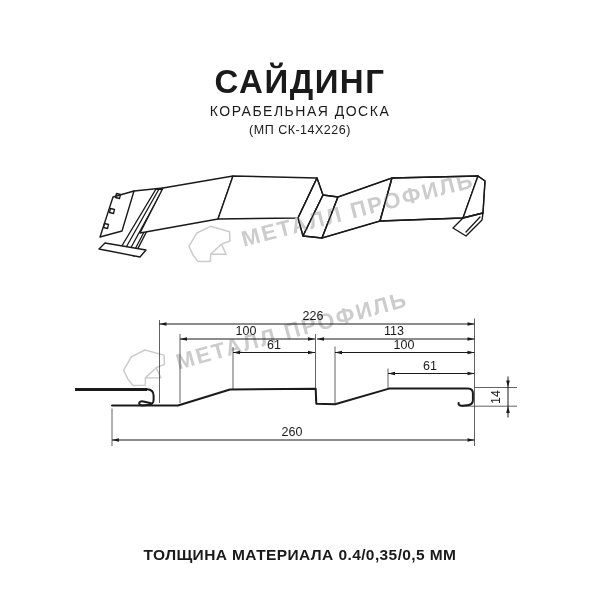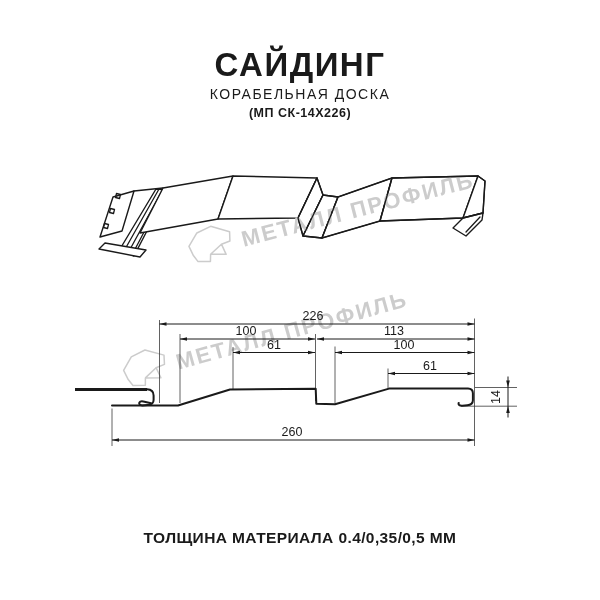--- a/index.html
+++ b/index.html
@@ -7,24 +7,24 @@
     --watermark:#cccccc;
     --background:#ffffff;
   }
   html,body{margin:0;padding:0;}
   body{
     width:600px;height:600px;position:relative;overflow:hidden;
     background:var(--background);
     font-family:"Liberation Sans", sans-serif;
     color:var(--line);
   }
-  .hdr{position:absolute;left:0;width:600px;text-align:center;}
+  .hdr{position:absolute;left:0;width:600px;text-align:center;margin-top:17px;}
   .title{top:46px;font-size:33px;font-weight:bold;letter-spacing:1.5px;}
   .subtitle{top:86px;font-size:14px;font-weight:normal;letter-spacing:1.5px;}
-  .code{top:106px;font-size:12.5px;font-weight:bold;letter-spacing:0.5px;}
+  .code{top:106px;font-size:12.5px;font-weight:normal;letter-spacing:0.5px;}
   .footer-note{top:529px;font-size:15.5px;font-weight:bold;letter-spacing:0.4px;}
   svg{position:absolute;left:0;top:0;}
   .face{fill:#ffffff;stroke:var(--line);stroke-width:1.4;stroke-linejoin:round;}
   .detail{fill:none;stroke:var(--line);stroke-width:1.3;stroke-linejoin:round;stroke-linecap:round;}
   .profile{fill:none;stroke:var(--line);stroke-width:2;stroke-linejoin:round;stroke-linecap:round;}
   .profile-thick{fill:none;stroke:var(--line);stroke-width:2.8;stroke-linecap:butt;}
   .ext{fill:none;stroke:#3a3a3a;stroke-width:0.8;}
   .dim{fill:none;stroke:var(--line);stroke-width:1;}
   .arrow{fill:var(--line);stroke:none;}
   .dimtext{font-family:"Liberation Sans",sans-serif;font-size:12.5px;fill:var(--line);text-anchor:middle;}

